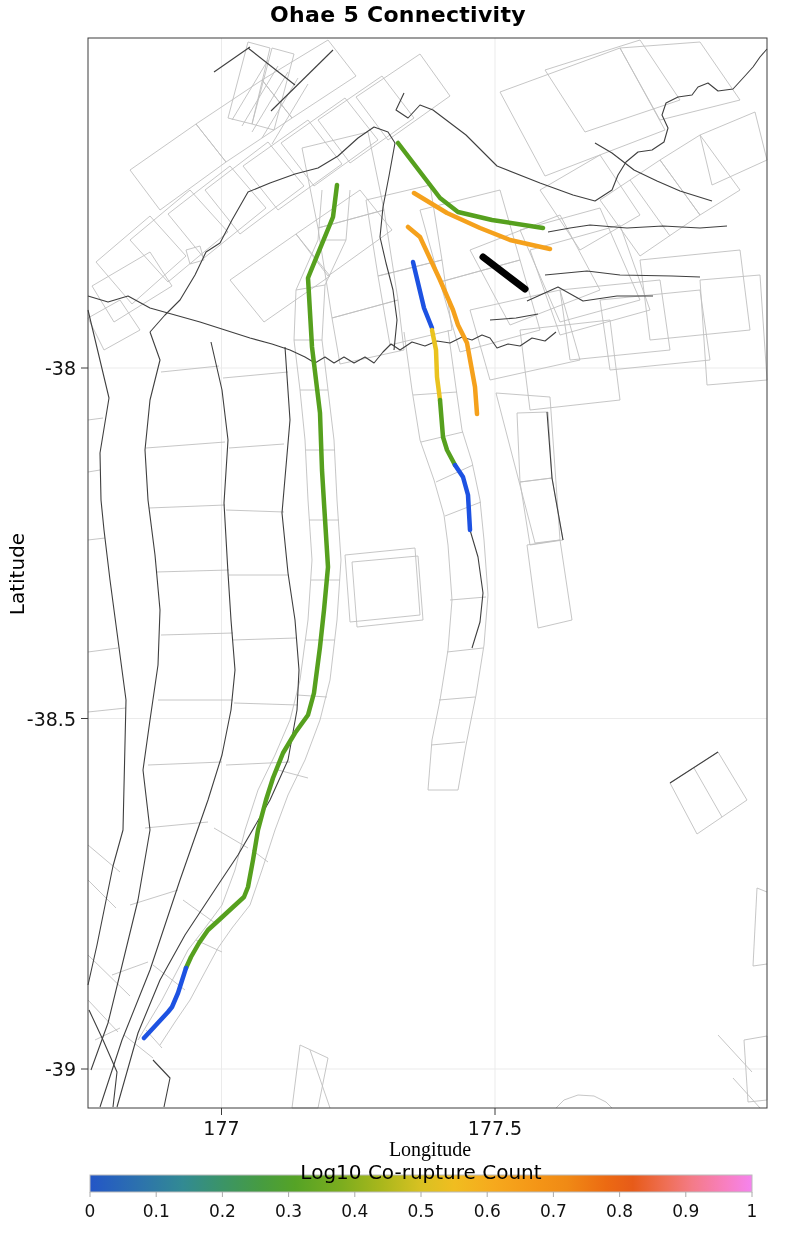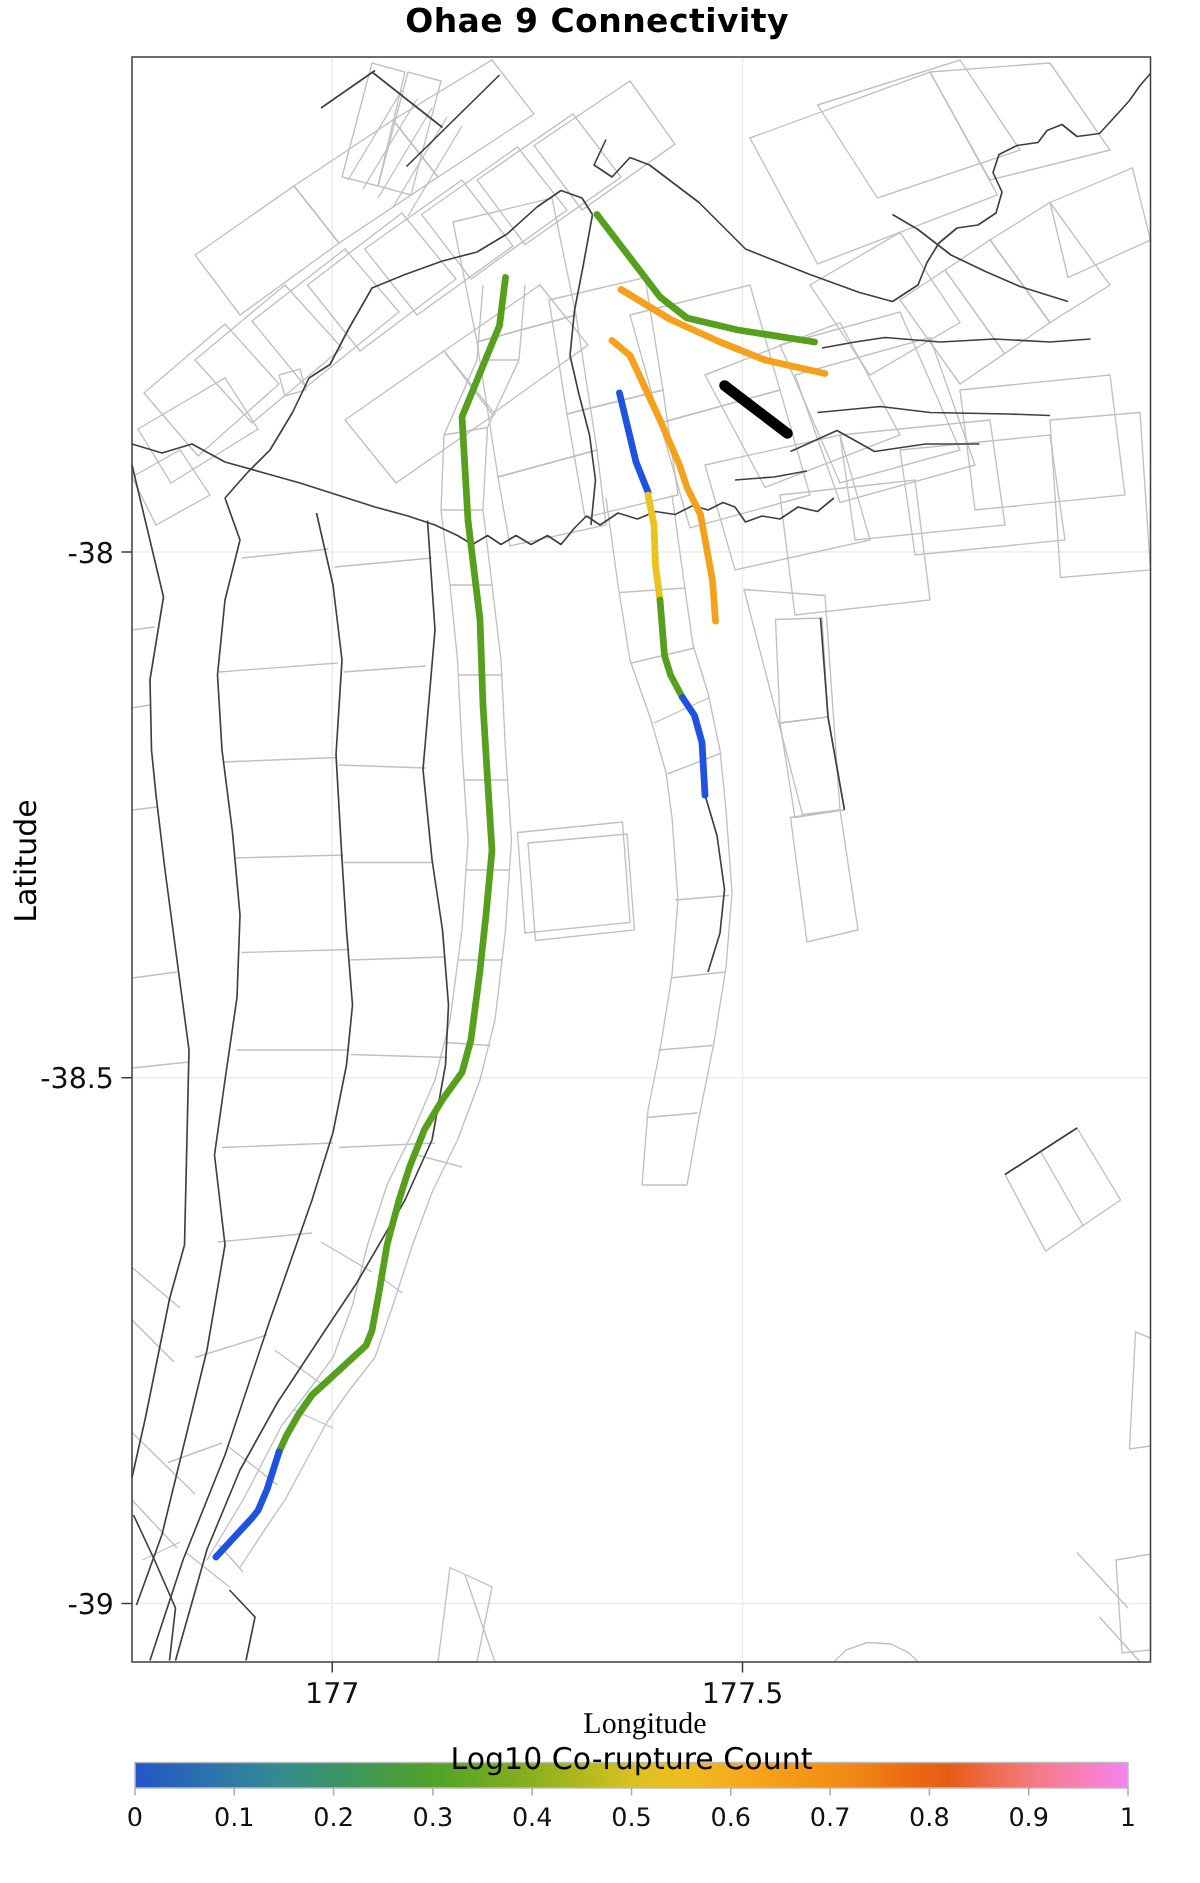--- a/index.html
+++ b/index.html
@@ -13,21 +13,21 @@
   .y-label{position:absolute;left:-28px;top:562px;width:90px;text-align:center;
        font-size:20px;color:#000;transform:rotate(-90deg);}
   .cb-label{position:absolute;left:90px;top:1160px;width:662px;text-align:center;
        font-size:20px;color:#000;}
   text{font-family:"DejaVu Sans","Liberation Sans",sans-serif;}
 </style>
 </head>
 <body>
 
 <div id="fig">
-  <div class="fig-title">Ohae 9 Connectivity</div>
+  <div class="fig-title">Ohae 5 Connectivity</div>
   <svg id="plot-svg" width="800" height="1255" viewBox="0 0 800 1255">
       <line x1="221.5" y1="38" x2="221.5" y2="1108" stroke="#ebebeb" stroke-width="1"></line>
       <line x1="495" y1="38" x2="495" y2="1108" stroke="#ebebeb" stroke-width="1"></line>
       <line x1="88" y1="368" x2="767" y2="368" stroke="#ebebeb" stroke-width="1"></line>
       <line x1="88" y1="718.5" x2="767" y2="718.5" stroke="#ebebeb" stroke-width="1"></line>
       <line x1="88" y1="1069" x2="767" y2="1069" stroke="#ebebeb" stroke-width="1"></line>
       <polygon points="96,262 150,216 186,256 132,304" fill="none" stroke="#c0c0c0" stroke-width="0.9"></polygon>
       <polygon points="130,240 190,190 228,232 168,282" fill="none" stroke="#c0c0c0" stroke-width="0.9"></polygon>
       <polygon points="168,214 230,166 266,208 204,258" fill="none" stroke="#c0c0c0" stroke-width="0.9"></polygon>
       <polygon points="205,190 268,142 304,186 240,234" fill="none" stroke="#c0c0c0" stroke-width="0.9"></polygon>

